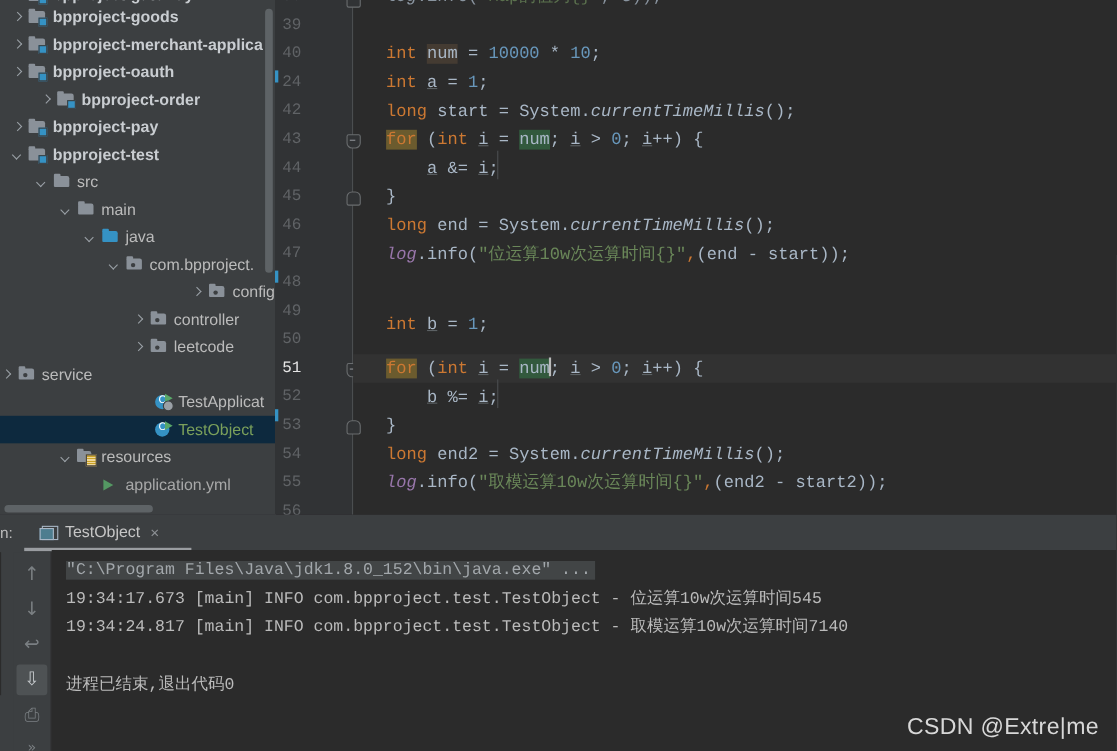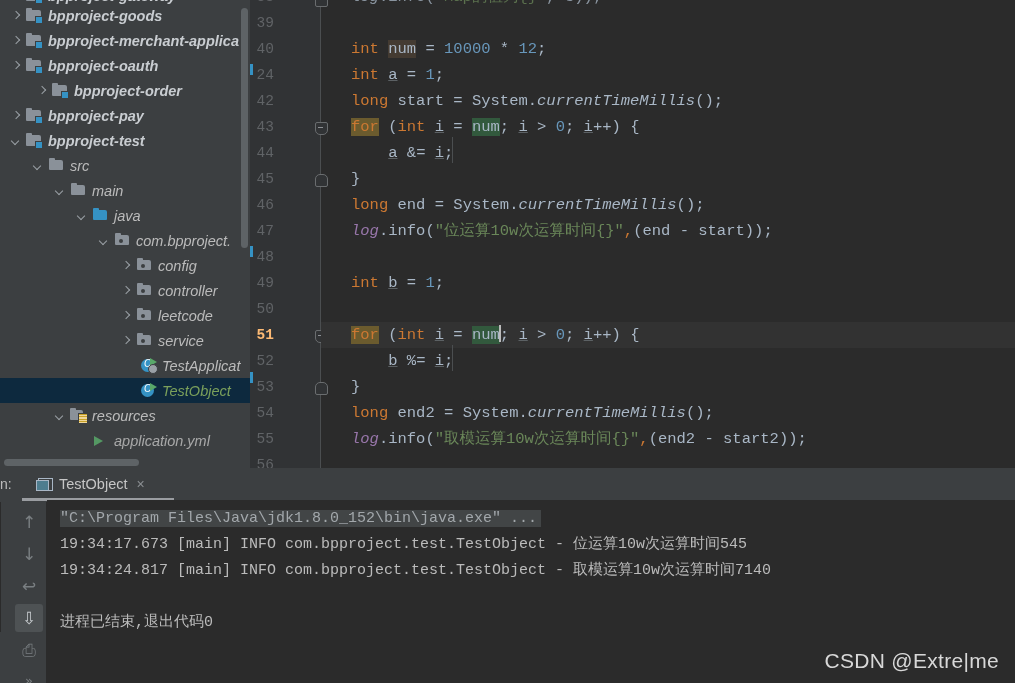--- a/index.html
+++ b/index.html
@@ -13,21 +13,20 @@
     overflow: hidden;
     background: #2b2b2b;
   }
 
   
   #project-tree {
     position: absolute; left: 0; top: 0;
     width: 250px; height: 468px;
     background: #3c3f41;
     overflow: hidden;
-    font-style: italic;
   }
   .tree-row {
     position: relative;
     height: 25px;
     display: flex;
     align-items: center;
     white-space: nowrap;
     font-size: 14.5px;
     color: #bbbbbb;
   }
@@ -207,21 +206,21 @@
     position: absolute;
     right: 46px;
     width: 40px;
     text-align: right;
     font-family: "Liberation Mono", monospace;
     font-size: 14.5px;
     color: #606366;
     line-height: 26px;
     height: 26px;
   }
-  .ln.current { color: #fdba74; font-weight: bold; }
+  .ln.current { color: #e5e5e5; }
   #fold-line {
     position: absolute;
     left: 70px; top: 0;
     width: 1px; height: 100%;
     background: #4b4e50;
   }
   .fold-marker {
     position: absolute;
     left: 65px;
     width: 11px; height: 11px;
@@ -529,48 +528,48 @@
 
       <div class="tree-row" style="padding-left:98px;">
         <div class="arrow down"></div>
         <div class="tree-icon ic-package">
             <div class="fld"></div>
             <div class="dot"></div>
           </div>
         <span class="tree-label">com.bpproject.</span>
       </div>
 
+      <div class="tree-row" style="padding-left:120px;justify-content:flex-end;">
+        <div class="arrow right"></div>
+        <div class="tree-icon ic-package">
+            <div class="fld"></div>
+            <div class="dot"></div>
+          </div>
+        <span class="tree-label">config</span>
+      </div>
+
       <div class="tree-row" style="padding-left:120px;">
         <div class="arrow right"></div>
         <div class="tree-icon ic-package">
             <div class="fld"></div>
             <div class="dot"></div>
           </div>
-        <span class="tree-label">config</span>
+        <span class="tree-label">controller</span>
       </div>
 
       <div class="tree-row" style="padding-left:120px;">
         <div class="arrow right"></div>
         <div class="tree-icon ic-package">
             <div class="fld"></div>
             <div class="dot"></div>
           </div>
-        <span class="tree-label">controller</span>
-      </div>
-
-      <div class="tree-row" style="padding-left:120px;">
-        <div class="arrow right"></div>
-        <div class="tree-icon ic-package">
-            <div class="fld"></div>
-            <div class="dot"></div>
-          </div>
         <span class="tree-label">leetcode</span>
       </div>
 
-      <div class="tree-row" style="padding-left:120px;">
+      <div class="tree-row" style="">
         <div class="arrow right"></div>
         <div class="tree-icon ic-package">
             <div class="fld"></div>
             <div class="dot"></div>
           </div>
         <span class="tree-label">service</span>
       </div>
 
       <div class="tree-row" style="padding-left:140px;">
         <div class="tree-icon ic-class">
@@ -646,39 +645,39 @@
     <div class="fold-marker close" style="top:174px;"></div>
     <div class="fold-marker open" style="top:330px;"></div>
     <div class="fold-marker close" style="top:382px;"></div>
 
     <div id="code-area">
 
       <div class="cl" style="top:-16px; opacity:0.75;"><span class="stat">log</span>.info(<span class="str">"Map的值为{}"</span>, s));</div>
 
       <div class="cl" style="top:10px;"> </div>
 
-      <div class="cl" style="top:36px;"><span class="kw">int</span> <span class="hl-write">num</span> = <span class="num">10000</span> * <span class="num">12</span>;</div>
+      <div class="cl" style="top:36px;"><span class="kw">int</span> <span class="hl-write">num</span> = <span class="num">10000</span> * <span class="num">10</span>;</div>
 
       <div class="cl" style="top:62px;"><span class="kw">int</span> <span class="underl">a</span> = <span class="num">1</span>;</div>
 
       <div class="cl" style="top:88px;"><span class="kw">long</span> start = System.<span class="stat">currentTimeMillis</span>();</div>
 
       <div class="cl" style="top:114px;"><span class="kw hl-kw-sel">for</span> (<span class="kw">int</span> <span class="underl">i</span> = <span class="hl-read">num</span>; <span class="underl">i</span> &gt; <span class="num">0</span>; <span class="underl">i</span>++) {</div>
 
       <div class="cl" style="top:140px;">    <span class="underl">a</span> &amp;= <span class="underl">i</span>;</div>
 
       <div class="cl" style="top:166px;">}</div>
 
       <div class="cl" style="top:192px;"><span class="kw">long</span> end = System.<span class="stat">currentTimeMillis</span>();</div>
 
       <div class="cl" style="top:218px;"><span class="fld-m">log</span>.info(<span class="str">"位运算10w次运算时间{}"</span><span class="kw">,</span>(end - start));</div>
 
       <div class="cl" style="top:244px;"> </div>
 
-      <div class="cl" style="top:270px;"><span class="kw">int</span> <span class="underl">b</span> = <span class="num">1</span>;</div>
+      <div class="cl" style="top:282px;"><span class="kw">int</span> <span class="underl">b</span> = <span class="num">1</span>;</div>
 
 
       <div class="cl current-line-bg" style="top:322px;"><span class="kw hl-kw-sel">for</span> (<span class="kw">int</span> <span class="underl">i</span> = <span class="hl-read">num</span><span class="caret"></span>; <span class="underl">i</span> &gt; <span class="num">0</span>; <span class="underl">i</span>++) {</div>
 
       <div class="cl" style="top:348px;">    <span class="underl">b</span> %= <span class="underl">i</span>;</div>
 
       <div class="cl" style="top:374px;">}</div>
 
       <div class="cl" style="top:400px;"><span class="kw">long</span> end2 = System.<span class="stat">currentTimeMillis</span>();</div>
 

